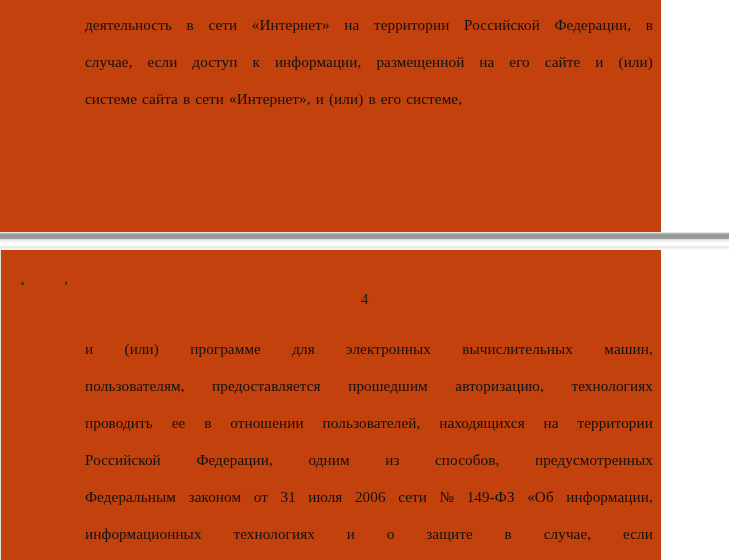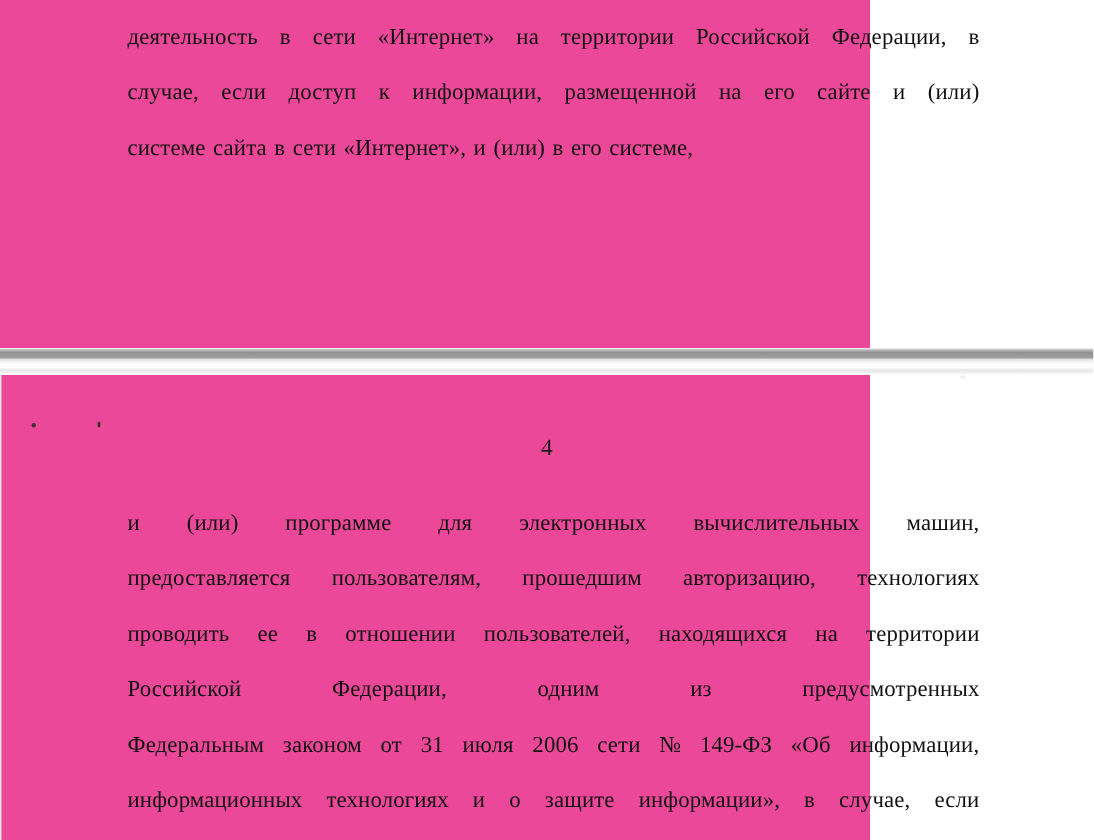--- a/index.html
+++ b/index.html
@@ -19,22 +19,22 @@
     position: relative;
     width: 729px;
     height: 560px;
     background: #ffffff;
   }
 
   
   .page {
     position: absolute;
     left: 0;
-    width: 580px;
-    background: #ec4899;
+    width: 661px;
+    background: #c2410c;
     box-sizing: border-box;
   }
 
   .page-prev {
     top: 0;
     height: 232px;
   }
 
   .page-next {
     top: 250px;
@@ -188,41 +188,42 @@
     <div class="doc-line just">
         <span class="w">и</span>
         <span class="w">(или)</span>
         <span class="w">программе</span>
         <span class="w">для</span>
         <span class="w">электронных</span>
         <span class="w">вычислительных</span>
         <span class="w">машин,</span>
       </div>
     <div class="doc-line just">
+        <span class="w">пользователям,</span>
         <span class="w">предоставляется</span>
-        <span class="w">пользователям,</span>
         <span class="w">прошедшим</span>
         <span class="w">авторизацию,</span>
         <span class="w">технологиях</span>
       </div>
     <div class="doc-line just">
         <span class="w">проводить</span>
         <span class="w">ее</span>
         <span class="w">в</span>
         <span class="w">отношении</span>
         <span class="w">пользователей,</span>
         <span class="w">находящихся</span>
         <span class="w">на</span>
         <span class="w">территории</span>
       </div>
     <div class="doc-line just">
         <span class="w">Российской</span>
         <span class="w">Федерации,</span>
         <span class="w">одним</span>
         <span class="w">из</span>
+        <span class="w">способов,</span>
         <span class="w">предусмотренных</span>
       </div>
     <div class="doc-line just">
         <span class="w">Федеральным</span>
         <span class="w">законом</span>
         <span class="w">от</span>
         <span class="w">31</span>
         <span class="w">июля</span>
         <span class="w">2006</span>
         <span class="w">сети</span>
@@ -230,20 +231,19 @@
         <span class="w">149-ФЗ</span>
         <span class="w">«Об</span>
         <span class="w">информации,</span>
       </div>
     <div class="doc-line just">
         <span class="w">информационных</span>
         <span class="w">технологиях</span>
         <span class="w">и</span>
         <span class="w">о</span>
         <span class="w">защите</span>
-        <span class="w">информации»,</span>
         <span class="w">в</span>
         <span class="w">случае,</span>
         <span class="w">если</span>
       </div>
   </div>
 
 </div>
 
 </body></html>

